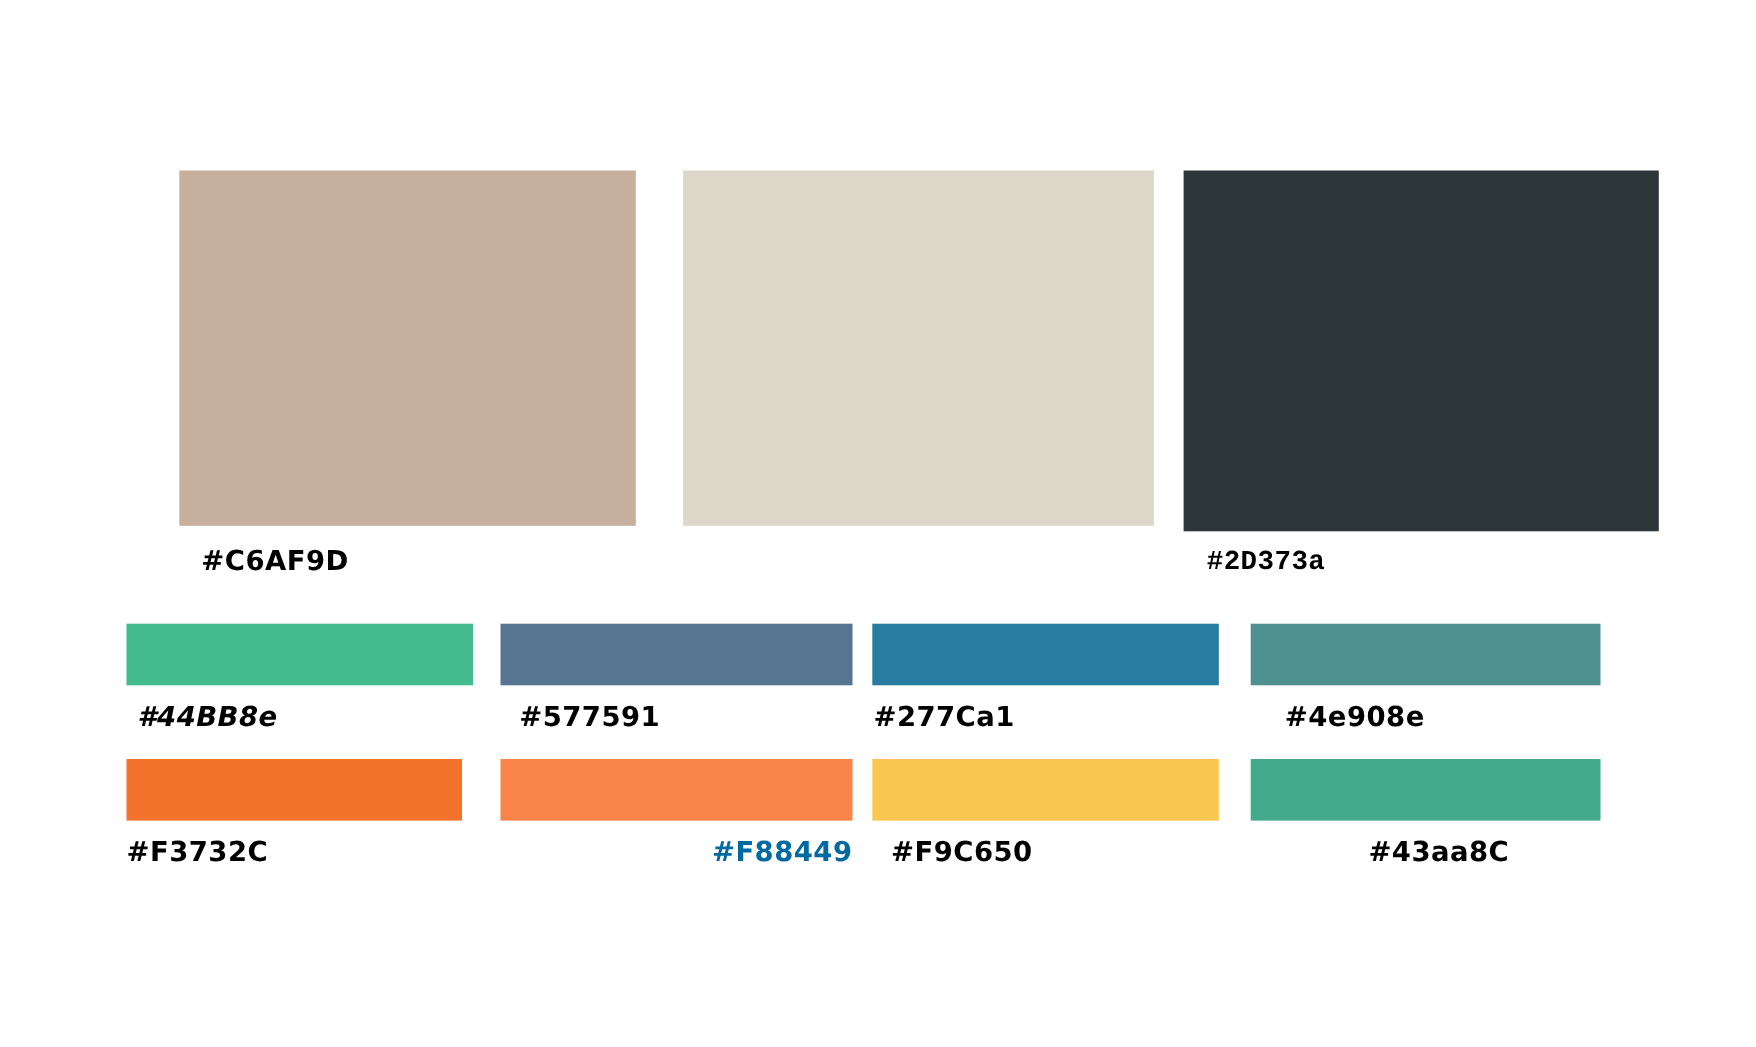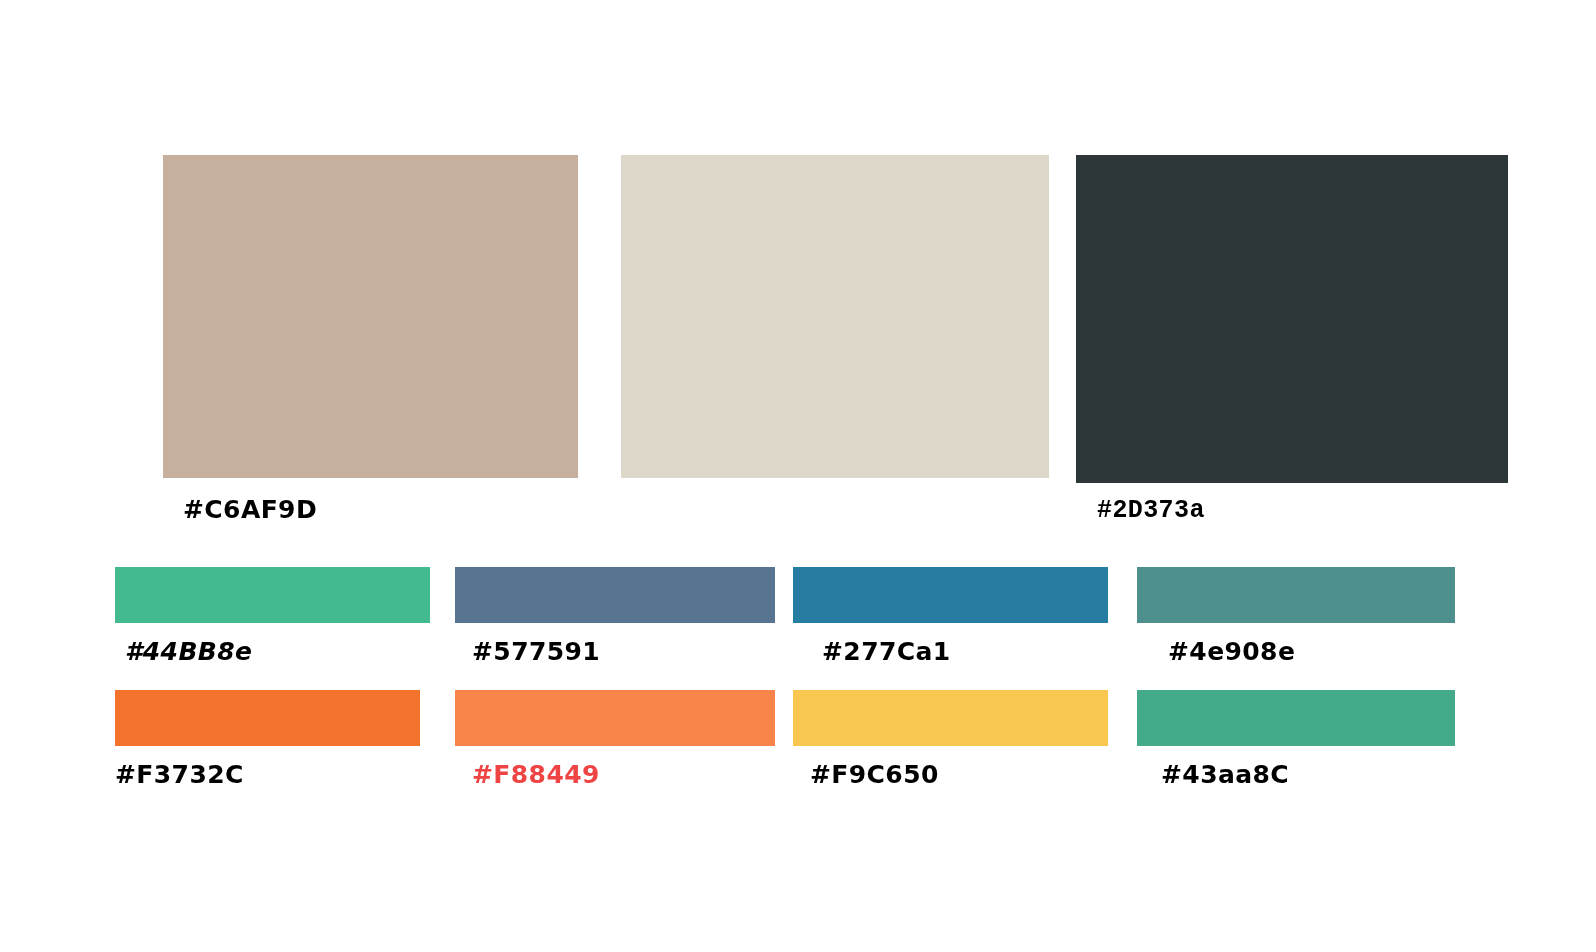--- a/index.html
+++ b/index.html
@@ -85,33 +85,33 @@
   }
 
   
   .row-a .sc-0 { left: 0px;    width: 315px; }
   .row-a .sc-1 { left: 340px;  width: 320px; }
   .row-a .sc-2 { left: 678px;  width: 315px; }
   .row-a .sc-3 { left: 1022px; width: 318px; }
 
   .row-a .sc-0 .swatch-label { margin-left: 10px; }
   .row-a .sc-1 .swatch-label { margin-left: 17px; }
-  .row-a .sc-2 .swatch-label { margin-left: 29px; }
+  .row-a .sc-2 .swatch-label { margin-left: 1px; }
   .row-a .sc-3 .swatch-label { margin-left: 31px; }
 
   
   .row-b .sc-0 { left: 0px;    width: 305px; }
   .row-b .sc-1 { left: 340px;  width: 320px; }
   .row-b .sc-2 { left: 678px;  width: 315px; }
   .row-b .sc-3 { left: 1022px; width: 318px; }
 
   .row-b .sc-0 .swatch-label { margin-left: 0px; }
   .row-b .sc-1 .swatch-label { margin-left: 17px; }
   .row-b .sc-2 .swatch-label { margin-left: 17px; }
-  .row-b .sc-3 .swatch-label { margin-left: 24px; }
+  .row-b .sc-3 .swatch-label { margin-left: 24px; text-align: center; }
 </style>
 </head>
 <body style="background: rgb(255, 255, 255);">
 
 <div id="palette-board">
 
   <div class="large-row">
 
     <div class="swatch-cell cell-large-0">
       <span class="swatch-chip" style="background-color: rgb(198, 175, 157);"></span>
@@ -155,21 +155,21 @@
 
   <div class="small-row row-b">
 
     <div class="small-cell sc-0">
       <span class="swatch-chip" style="background-color: rgb(243, 115, 44);"></span>
       <span class="swatch-label" style="color: rgb(0, 0, 0);">#F3732C</span>
     </div>
 
     <div class="small-cell sc-1">
       <span class="swatch-chip" style="background-color: rgb(248, 132, 73);"></span>
-      <span class="swatch-label" style="color: #ef4444;">#F88449</span>
+      <span class="swatch-label" style="color: #0369a1; text-align: right;">#F88449</span>
     </div>
 
     <div class="small-cell sc-2">
       <span class="swatch-chip" style="background-color: rgb(249, 198, 80);"></span>
       <span class="swatch-label" style="color: rgb(0, 0, 0);">#F9C650</span>
     </div>
 
     <div class="small-cell sc-3">
       <span class="swatch-chip" style="background-color: rgb(67, 170, 140);"></span>
       <span class="swatch-label" style="color: rgb(0, 0, 0);">#43aa8C</span>

